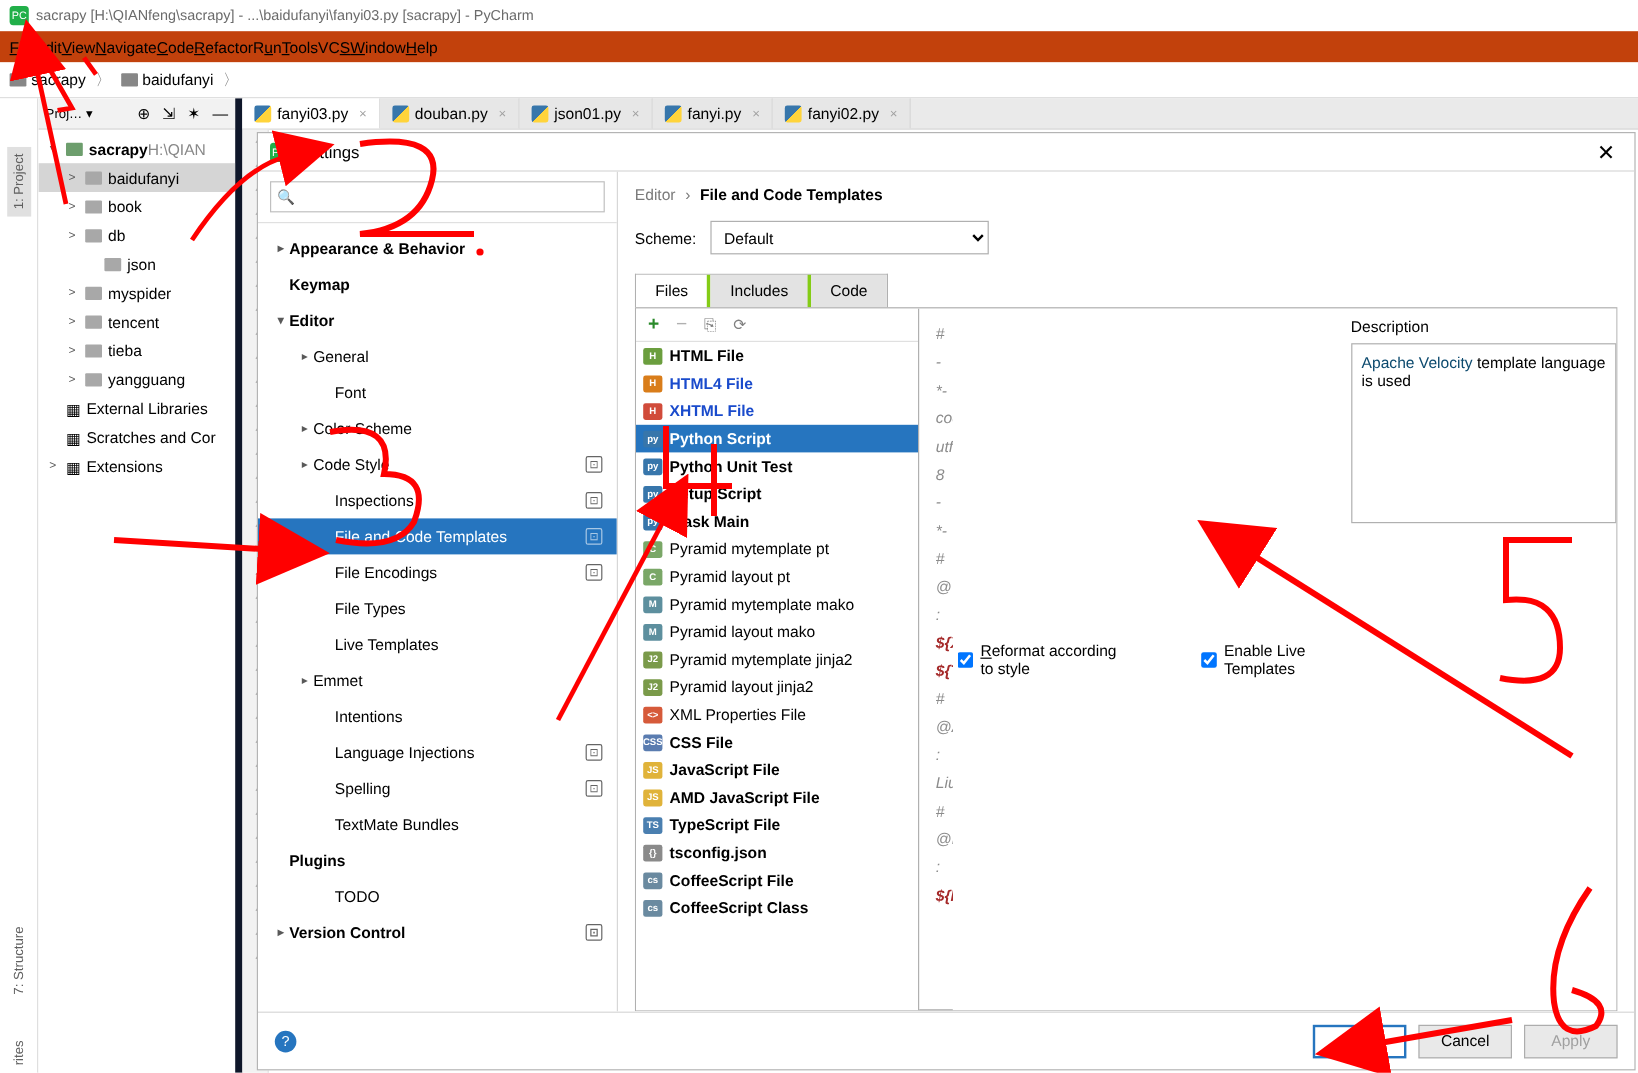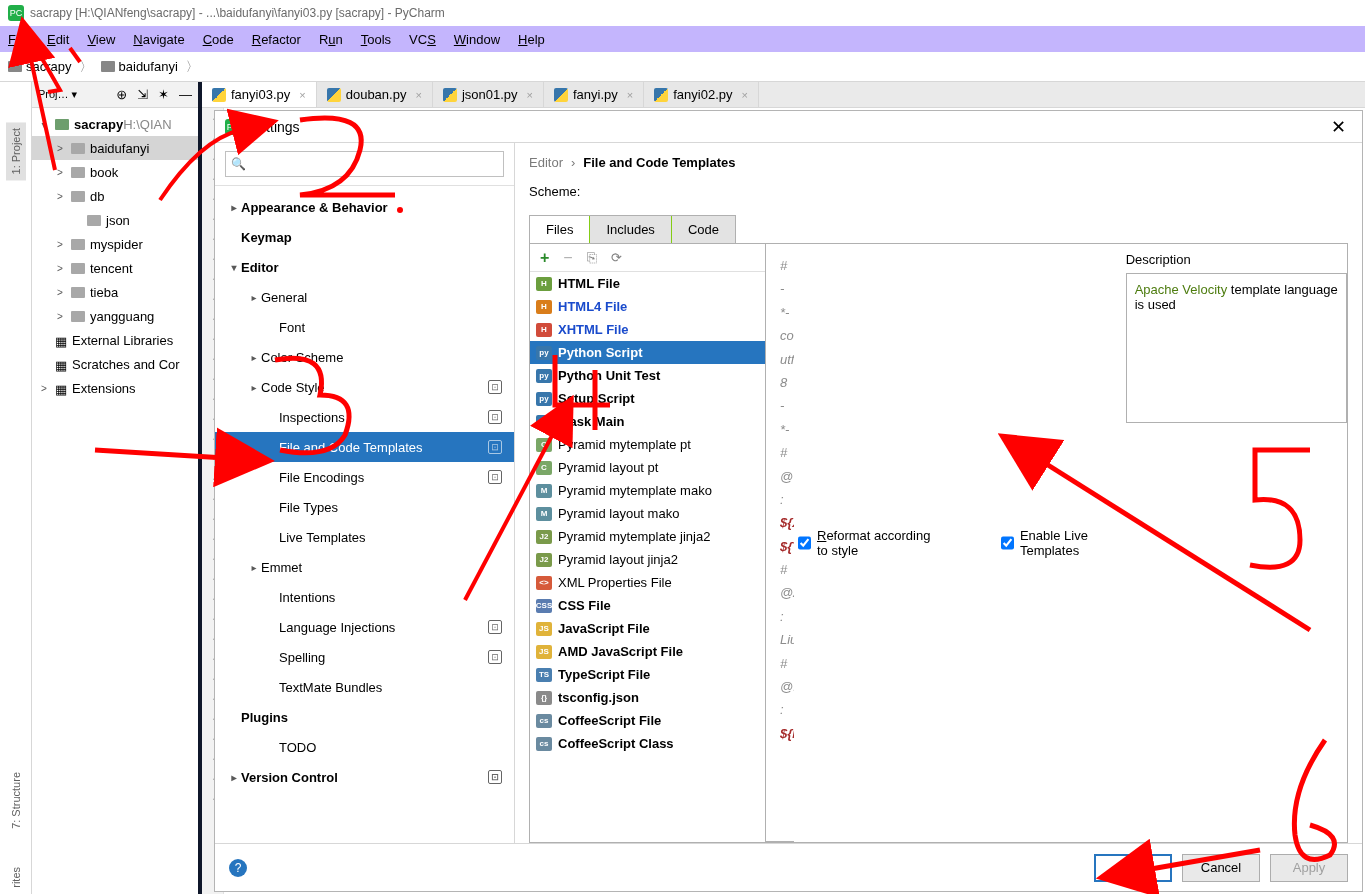--- a/index.html
+++ b/index.html
@@ -1,31 +1,31 @@
 <!DOCTYPE html>
 <html><head>
 <meta charset="utf-8">
 <style>
 * { margin:0; padding:0; box-sizing:border-box; font-family:"Segoe UI",Tahoma,sans-serif; font-size:13px; }
 body { background:#fff; width:1365px; height:894px; overflow:hidden; position:relative; color:#000; }
 .title-bar { height:26px; display:flex; align-items:center; padding:0 8px; background:#fff; }
 .title-bar .app-icon { width:16px; height:16px; background:#21af49; border-radius:3px; display:inline-flex; align-items:center; justify-content:center; color:#fff; font-size:9px; margin-right:6px; }
 .title-bar .title-text { font-size:12px; color:#6b6b6b; }
-.menu-bar { height:26px; display:flex; align-items:center; padding:0 8px; gap:18px; background:#c4b5fd; }
+.menu-bar { height:26px; display:flex; align-items:center; padding:0 8px; background:#c2410c; }
 .menu-bar span { font-size:13px; color:#000; }
 .menu-bar span u { text-decoration:underline; }
 .breadcrumb-bar { height:30px; display:flex; align-items:center; padding:0 8px; background:#fff; border-bottom:1px solid #d7d7d7; }
 .crumb { display:flex; align-items:center; gap:4px; margin-right:4px; color:#000; }
 .crumb .folder-icon { width:14px; height:11px; background:#878787; border-radius:1px; display:inline-block; }
 .crumb .chev { color:#808080; margin:0 4px; }
 .main-area { position:absolute; top:82px; left:0; right:0; bottom:0; display:flex; }
 .left-gutter { width:32px; background:#fff; border-right:1px solid #d7d7d7; display:flex; flex-direction:column; align-items:center; padding-top:40px; gap:30px; }
 .vtab { writing-mode:vertical-rl; transform:rotate(180deg); font-size:11px; color:#606060; padding:6px 4px; cursor:pointer; }
 .vtab.sel { background:#e0e0e0; }
-.project-tree { width:170px; background:#fff; border-right:4px solid #0f172a; overflow:hidden; }
+.project-tree { width:170px; background:#fff; border-right:6px solid #0f172a; overflow:hidden; }
 .toolbar-row { height:26px; display:flex; align-items:center; padding:0 6px; gap:10px; border-bottom:1px solid #d7d7d7; background:#f2f2f2; }
 .tree-body { padding:4px 0; }
 .tree-item { display:flex; align-items:center; height:24px; padding-left:6px; font-size:13px; color:#000; white-space:nowrap; }
 .tree-item .arrow { width:12px; text-align:center; color:#595959; font-size:10px; }
 .tree-item .folder { width:14px; height:11px; background:#a8a8a8; border-radius:1px; margin:0 5px; }
 .tree-item.selected { background:#d5d5d5; }
 .tree-item.indent1 { padding-left:22px; }
 .tree-item.indent2 { padding-left:38px; }
 .tree-item .lib-icon { width:12px; height:12px; display:inline-block; margin:0 5px; }
 .editor-area { flex:1; position:relative; }
@@ -57,21 +57,21 @@
 .nav-item.selected { background:#2675bf; color:#fff; }
 .nav-item .badge { margin-left:auto; width:14px; height:14px; border:1px solid currentColor; border-radius:2px; font-size:9px; display:flex; align-items:center; justify-content:center; opacity:0.6; }
 .settings-right { flex:1; display:flex; flex-direction:column; padding:12px 14px 0 14px; overflow:hidden; }
 .crumb-path { font-size:15px; color:#000; display:flex; align-items:center; gap:8px; margin-bottom:14px; }
 .crumb-path .sub { color:#7a7a7a; }
 .scheme-row { display:flex; align-items:center; gap:12px; margin-bottom:16px; }
 .scheme-row label { font-size:13px; }
 .scheme-row select { width:232px; height:28px; border:1px solid #b0b0b0; padding:0 6px; background:#fff; font-size:13px; }
 .template-area { flex:1; display:flex; flex-direction:column; overflow:hidden; }
 .tab-strip { display:flex; border:1px solid #b0b0b0; border-bottom:none; width:fit-content; }
-.tab-strip .tab { padding:6px 16px; border-right:1px solid #84cc16; background:#e3e3e3; font-size:13px; cursor:pointer; }
+.tab-strip .tab { padding:6px 16px; border-right:3px solid #84cc16; background:#e3e3e3; font-size:13px; cursor:pointer; }
 .tab-strip .tab.active { background:#fff; }
 .tab-strip .tab:last-child { border-right:none; }
 .template-body { flex:1; border:1px solid #b0b0b0; display:flex; overflow:hidden; }
 .template-list-col { width:236px; border-right:1px solid #b0b0b0; display:flex; flex-direction:column; }
 .tl-toolbar { height:28px; display:flex; align-items:center; gap:14px; padding:0 10px; border-bottom:1px solid #e0e0e0; }
 .tl-toolbar .plus { color:#2a8a2a; font-size:16px; font-weight:bold; }
 .tl-toolbar .minus { color:#b0b0b0; font-size:16px; }
 .tl-toolbar .copy, .tl-toolbar .refresh { color:#808080; font-size:13px; }
 .tl-list { flex:1; overflow:auto; }
 .tl-item { display:flex; align-items:center; height:23px; padding:0 6px; font-size:13px; color:#000; }
@@ -81,21 +81,21 @@
 .tl-item.selected { background:#2675bf; color:#fff; }
 .template-right-col { flex:1; display:flex; }
 .code-area { flex:1; border-bottom:1px solid #b0b0b0; padding:10px 14px; font-family:Consolas,monospace; font-size:15px; color:#8c8c8c; font-style:italic; line-height:1.8; overflow:auto; }
 .code-area .var { color:#a52a2a; font-weight:bold; font-style:italic; }
 .opts-row { display:flex; align-items:center; gap:60px; padding:8px 4px; }
 .opts-row label { display:flex; align-items:center; gap:6px; font-size:13px; }
 .opts-row input[type=checkbox] { width:14px; height:14px; }
 .desc-block { margin-top:8px; }
 .desc-block .lbl { font-size:13px; margin-bottom:6px; display:block; }
 .desc-box { border:1px solid #b0b0b0; height:150px; padding:8px; font-size:13px; overflow:auto; }
-.desc-box .link { color:#4d7c0f; }
+.desc-box .link { color:#0c4a6e; }
 .dlg-buttons { height:48px; display:flex; align-items:center; justify-content:flex-end; gap:10px; padding:0 14px; border-top:1px solid #d7d7d7; }
 .dlg-buttons button { min-width:78px; height:28px; border:1px solid #adadad; background:#e9e9e9; font-size:13px; cursor:pointer; }
 .dlg-buttons button.primary { border:2px solid #2675bf; background:#fff; }
 .dlg-buttons button.disabled { color:#a0a0a0; }
 .dlg-buttons .help { margin-right:auto; width:18px; height:18px; border-radius:50%; background:#2675bf; color:#fff; font-size:12px; display:flex; align-items:center; justify-content:center; }
 
 .annot { position:absolute; pointer-events:none; }
 </style>
 </head>
 <body>
@@ -388,20 +388,23 @@
     </div>
 
     <div class="settings-right">
       <div class="crumb-path">
         <span class="sub">Editor</span>
         <span class="sub">›</span>
         <b>File and Code Templates</b>
       </div>
       <div class="scheme-row">
         <label>Scheme:</label>
+        <select>
+          <option>Default</option>
+        </select>
       </div>
       <div class="template-area">
         <div class="tab-strip" id="template-tabs">
             <div class="tab active">Files</div>
             <div class="tab">Includes</div>
             <div class="tab">Code</div>
           </div>
         <div class="template-body">
           <div class="template-list-col">
             <div class="tl-toolbar">

